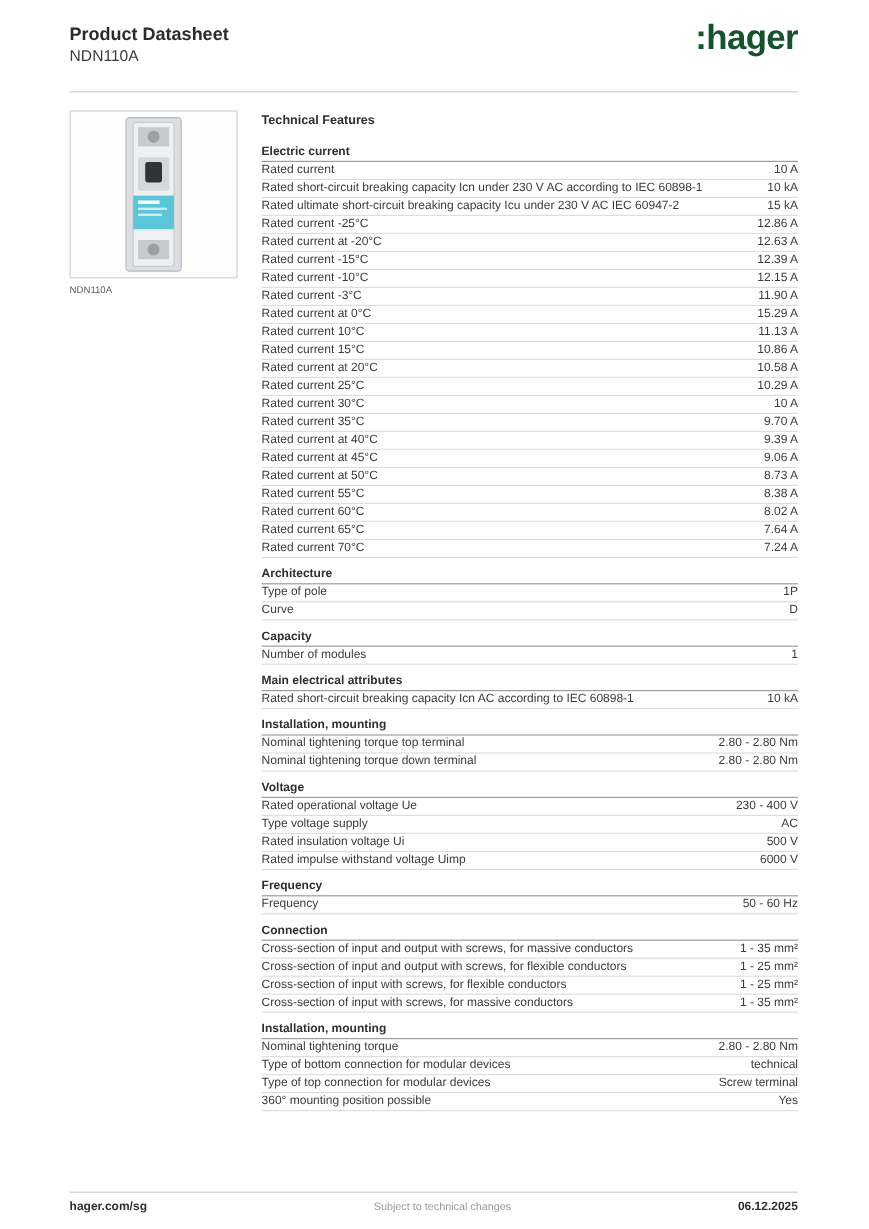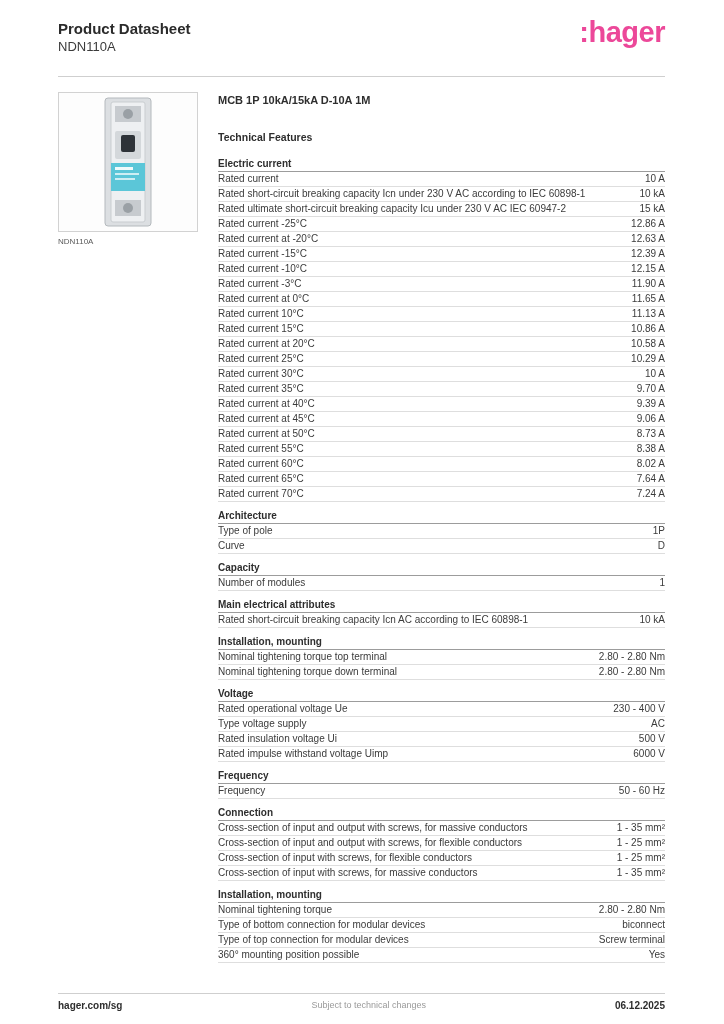--- a/index.html
+++ b/index.html
@@ -43,21 +43,21 @@
 </style>
 </head>
 <body>
 
 <div class="page">
 
   <div class="header-left">
     <h1 class="doc-title">Product Datasheet</h1>
     <div class="doc-subtitle">NDN110A</div>
   </div>
-  <div class="logo" style="color: #ec4899;">:hager</div>
+  <div class="logo" style="color: #14532d;">:hager</div>
   <div class="header-rule"></div>
 
   <aside class="left-col">
     <div class="image-box">
       <svg width="138" height="138" viewBox="0 0 138 138">
         <rect x="46" y="5" width="46" height="128" rx="3" fill="#dcdfe2" stroke="#b4b9bd" stroke-width="1"></rect>
         <rect x="52" y="9" width="34" height="120" rx="2" fill="#eef0f2" stroke="#c9cdd0" stroke-width="1"></rect>
         <rect x="56" y="13" width="26" height="16" fill="#c7cbcf"></rect>
         <circle cx="69" cy="21" r="5" fill="#9aa0a5"></circle>
         <circle cx="69" cy="21" r="2" fill="#7d8差388" opacity="0"></circle>
@@ -68,21 +68,20 @@
         <rect x="56" y="80" width="24" height="2" fill="#ffffff" opacity="0.7"></rect>
         <rect x="56" y="85" width="20" height="2" fill="#ffffff" opacity="0.7"></rect>
         <rect x="56" y="107" width="26" height="16" fill="#c7cbcf"></rect>
         <circle cx="69" cy="115" r="5" fill="#9aa0a5"></circle>
       </svg>
     </div>
     <div class="image-caption">NDN110A</div>
   </aside>
 
   <main class="main-col">
-    <div class="product-name">MCB 1P 10kA/15kA D-10A 1M</div>
     <div class="features-heading">Technical Features</div>
     <div id="sections">
         <section class="spec-section">
           <div class="section-title">Electric current</div>
           <div class="spec-row">
             <span class="spec-label">Rated current</span>
             <span class="spec-value">10 A</span>
           </div>
           <div class="spec-row">
             <span class="spec-label">Rated short-circuit breaking capacity Icn under 230 V AC according to IEC 60898-1</span>
@@ -107,21 +106,21 @@
           <div class="spec-row">
             <span class="spec-label">Rated current -10°C</span>
             <span class="spec-value">12.15 A</span>
           </div>
           <div class="spec-row">
             <span class="spec-label">Rated current -3°C</span>
             <span class="spec-value">11.90 A</span>
           </div>
           <div class="spec-row">
             <span class="spec-label">Rated current at 0°C</span>
-            <span class="spec-value">11.65 A</span>
+            <span class="spec-value">15.29 A</span>
           </div>
           <div class="spec-row">
             <span class="spec-label">Rated current 10°C</span>
             <span class="spec-value">11.13 A</span>
           </div>
           <div class="spec-row">
             <span class="spec-label">Rated current 15°C</span>
             <span class="spec-value">10.86 A</span>
           </div>
           <div class="spec-row">
@@ -251,21 +250,21 @@
           </div>
         </section>
         <section class="spec-section">
           <div class="section-title">Installation, mounting</div>
           <div class="spec-row">
             <span class="spec-label">Nominal tightening torque</span>
             <span class="spec-value">2.80 - 2.80 Nm</span>
           </div>
           <div class="spec-row">
             <span class="spec-label">Type of bottom connection for modular devices</span>
-            <span class="spec-value">biconnect</span>
+            <span class="spec-value">technical</span>
           </div>
           <div class="spec-row">
             <span class="spec-label">Type of top connection for modular devices</span>
             <span class="spec-value">Screw terminal</span>
           </div>
           <div class="spec-row">
             <span class="spec-label">360° mounting position possible</span>
             <span class="spec-value">Yes</span>
           </div>
         </section>

